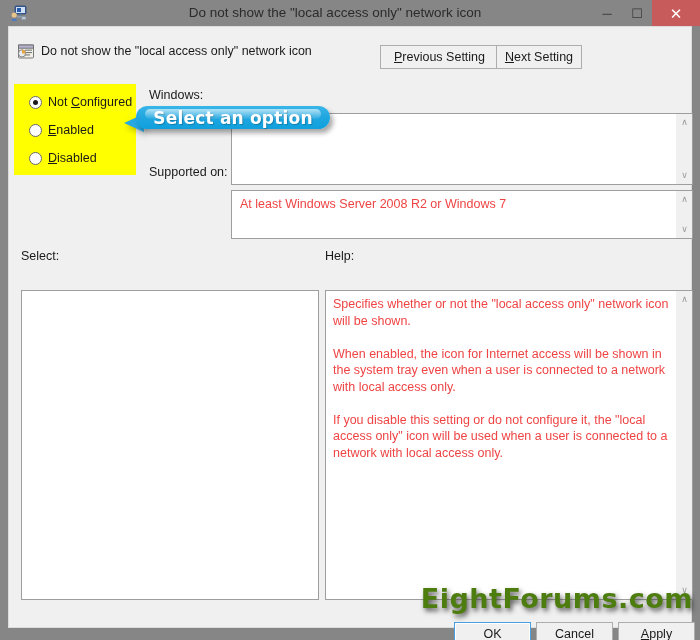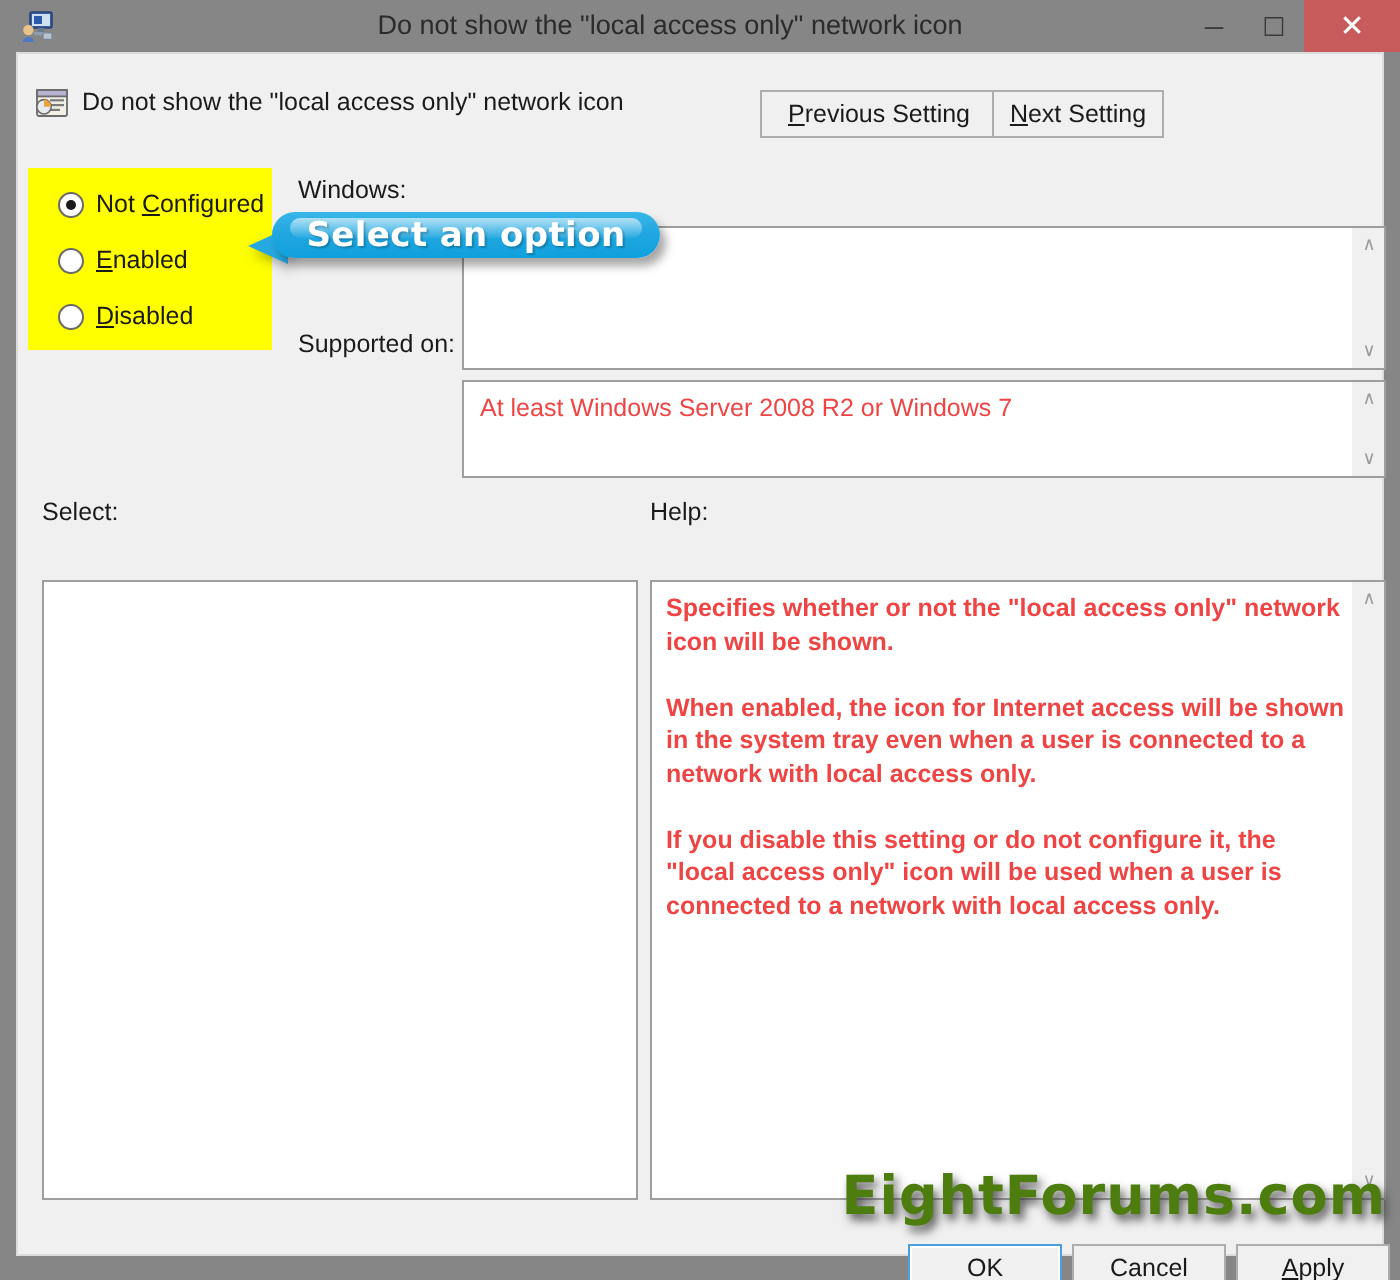--- a/index.html
+++ b/index.html
@@ -189,21 +189,20 @@
     right: 22px;
     font-size: 12.5px;
     line-height: 16px;
     color: #ef4444;
   }
   #help-text {
     left: 7px; top: 5px;
     right: 20px;
     white-space: pre-wrap;
     line-height: 16.5px;
-    font-weight: bold;
   }
 
   
   .vscroll {
     position: absolute;
     top: 0; right: 0;
     width: 17px;
     height: 100%;
     background: #f0f0f0;
     border-left: 1px solid #ffffff;

